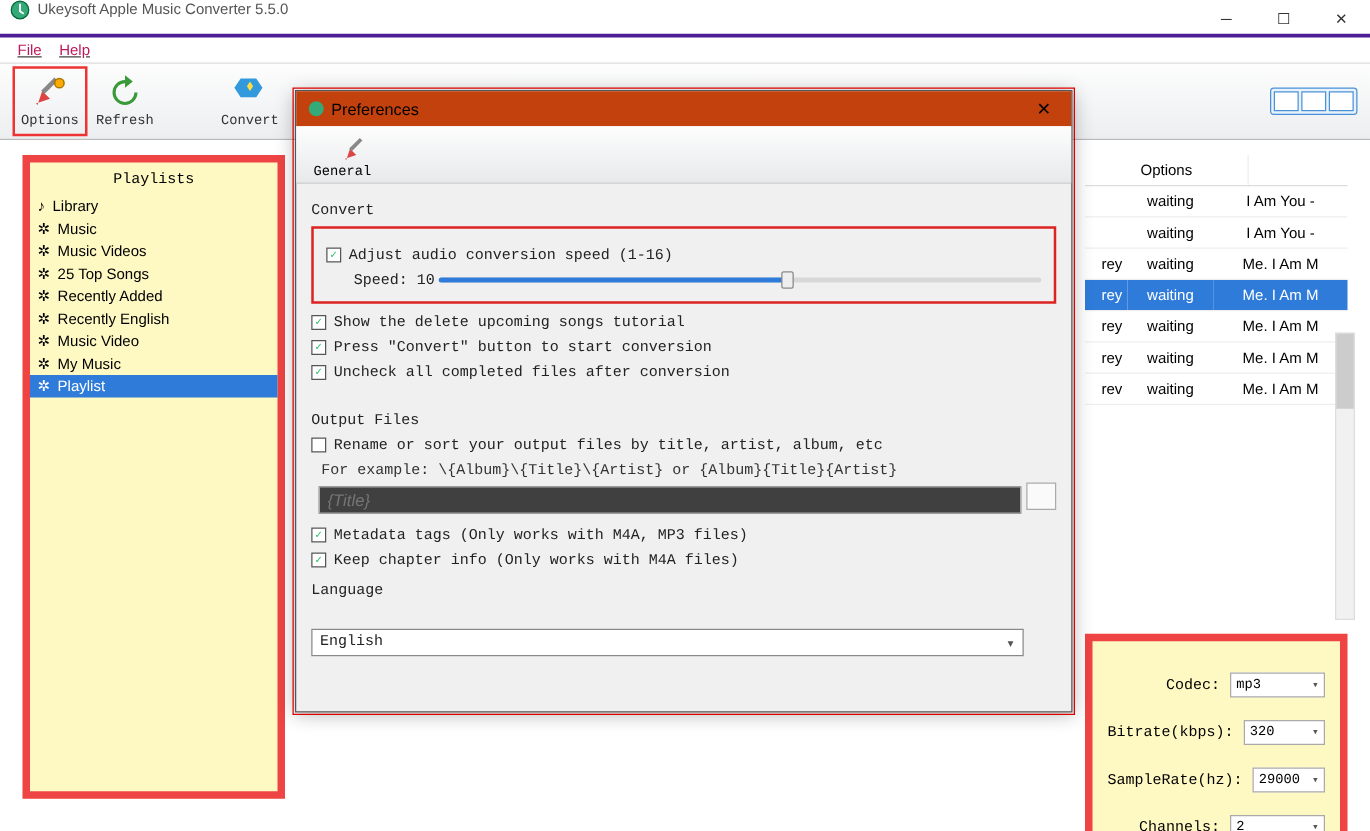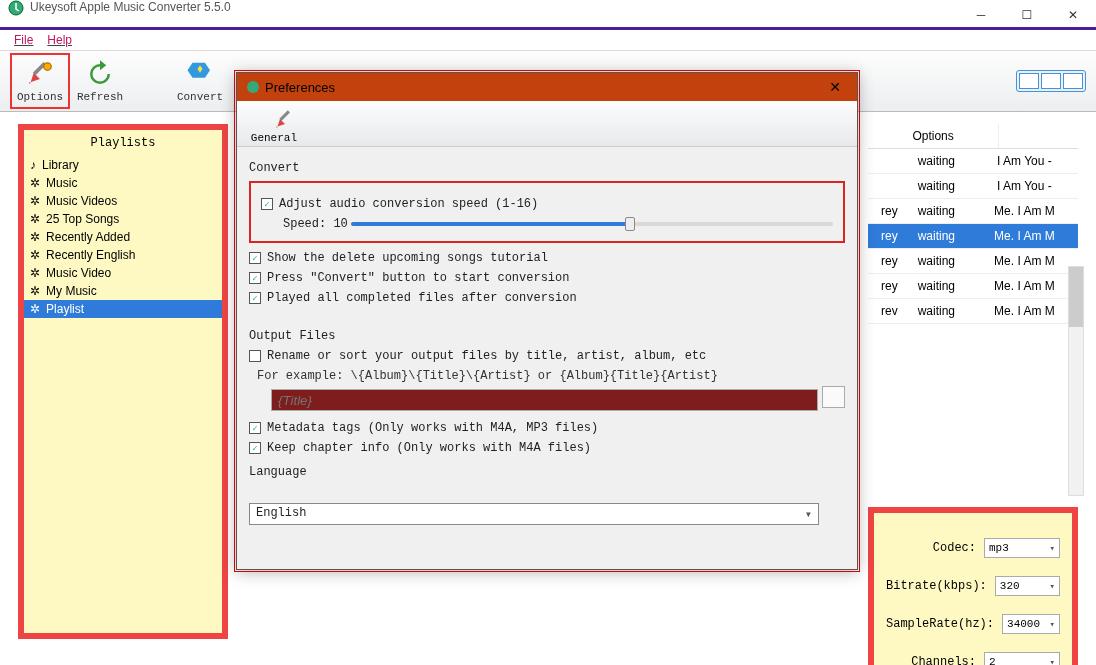--- a/index.html
+++ b/index.html
@@ -51,21 +51,21 @@
 .convert-box { border:2px solid #d22; padding:8px 10px 10px 10px; margin-bottom:8px;}
 .check-row { display:flex; align-items:center; gap:6px; margin:6px 0;}
 .checkbox { width:12px; height:12px; border:1px solid #555; background:#fff; display:inline-flex; align-items:center; justify-content:center; font-size:9px; color:#2b6; }
 .checkbox.unchecked { color:transparent;}
 .speed-row { display:flex; align-items:flex-end; gap:3px; margin-left:22px; margin-top:6px;}
 .slider { position:relative; flex:1; height:14px; }
 .slider-track { position:absolute; top:5px; left:0; right:0; height:4px; background:#d8d8d8; border-radius:2px;}
 .slider-fill { position:absolute; top:5px; left:0; width:58%; height:4px; background:#2f7bd9; border-radius:2px;}
 .slider-thumb { position:absolute; top:0; left:58%; transform:translateX(-50%); width:10px; height:14px; background:#eee; border:1px solid #888; border-radius:2px;}
 .output-pattern { margin-left:8px; color:#333;}
-.pattern-input { border:1px solid #aaa; background:#7f1d1d; height:22px; width:612px; margin-left:22px; margin-top:6px; padding:2px 6px; color:#aaa; font-style:italic;}
+.pattern-input { border:1px solid #aaa; background:#404040; height:22px; width:612px; margin-left:6px; margin-top:6px; padding:2px 6px; color:#aaa; font-style:italic;}
 .pattern-input + .browse { display:inline-block; width:26px; height:22px; border:1px solid #aaa; background:#fafafa; vertical-align:top; margin-left:4px;}
 .lang-select { border:1px solid #888; background:#fff; width:570px; height:22px; padding:2px 6px; position:relative; margin-top:24px;}
 .lang-select::after { content:"▾"; position:absolute; right:6px; top:3px; color:#555;}
 .scrolly { position:absolute; right:12px; top:154px; width:16px; height:230px; background:#f1f1f1; border:1px solid #ddd;}
 .scrolly .thumb { position:absolute; top:0; left:0; right:0; height:60px; background:#ccc;}
 </style>
 </head>
 <body>
 
 <div class="titlebar">
@@ -217,21 +217,21 @@
       </div>
     <div class="form-row">
         <label>Bitrate(kbps):</label>
         <div class="select">
           <span>320</span>
         </div>
       </div>
     <div class="form-row">
         <label>SampleRate(hz):</label>
         <div class="select">
-          <span>34000</span>
+          <span>29000</span>
         </div>
       </div>
     <div class="form-row">
         <label>Channels:</label>
         <div class="select">
           <span>2</span>
         </div>
       </div>
   </div>
 
@@ -273,21 +273,21 @@
     <div class="check-row">
         <span class="checkbox">✓</span>
         <span>Show the delete upcoming songs tutorial</span>
       </div>
     <div class="check-row">
         <span class="checkbox">✓</span>
         <span>Press "Convert" button to start conversion</span>
       </div>
     <div class="check-row">
         <span class="checkbox">✓</span>
-        <span>Played all completed files after conversion</span>
+        <span>Uncheck all completed files after conversion</span>
       </div>
 
     <div class="section-label" style="margin-top:24px">Output Files</div>
     <div class="check-row">
         <span class="checkbox unchecked">✓</span>
         <span>Rename or sort your output files by title, artist, album, etc</span>
       </div>
     <div class="output-pattern">For example: \{Album}\{Title}\{Artist} or {Album}{Title}{Artist}</div>
     <div style="display:flex; align-items:center;">
       <input class="pattern-input" placeholder="{Title}" style="">

